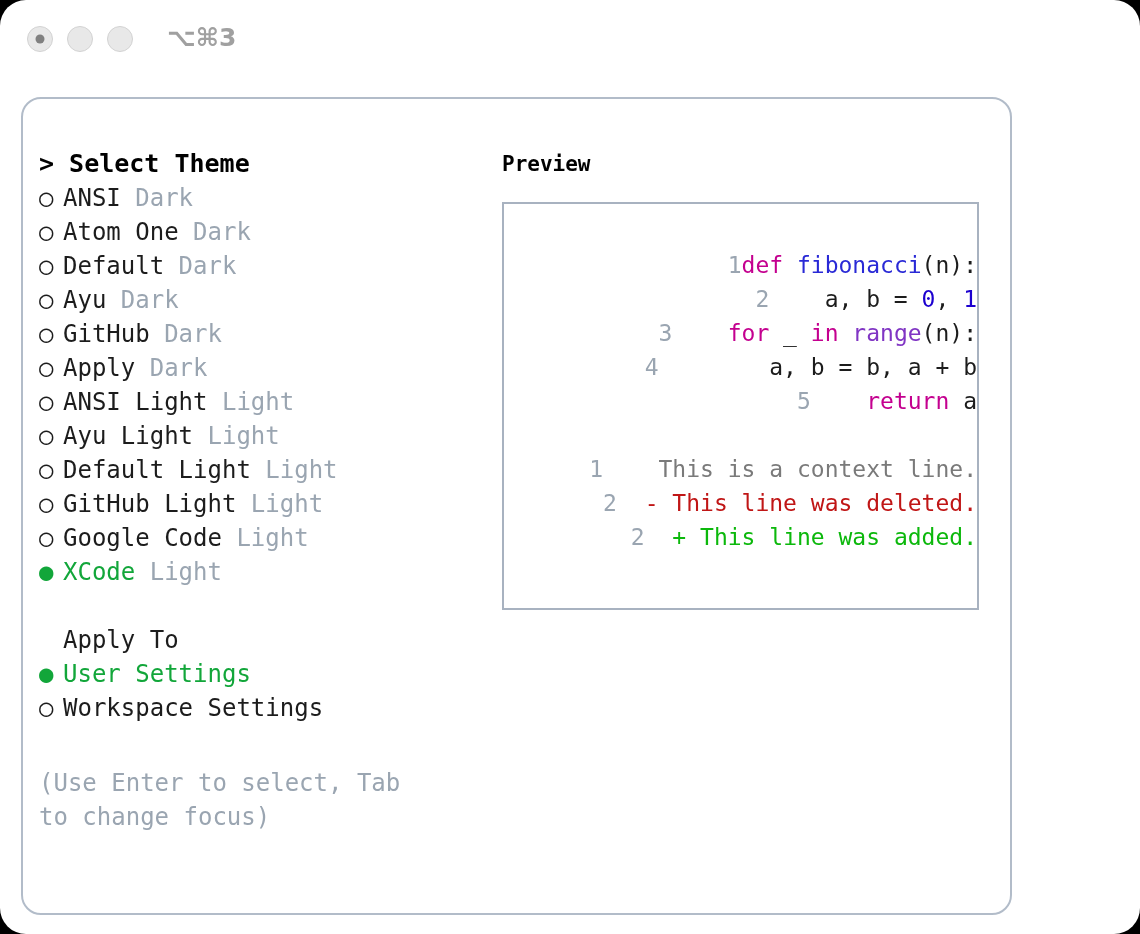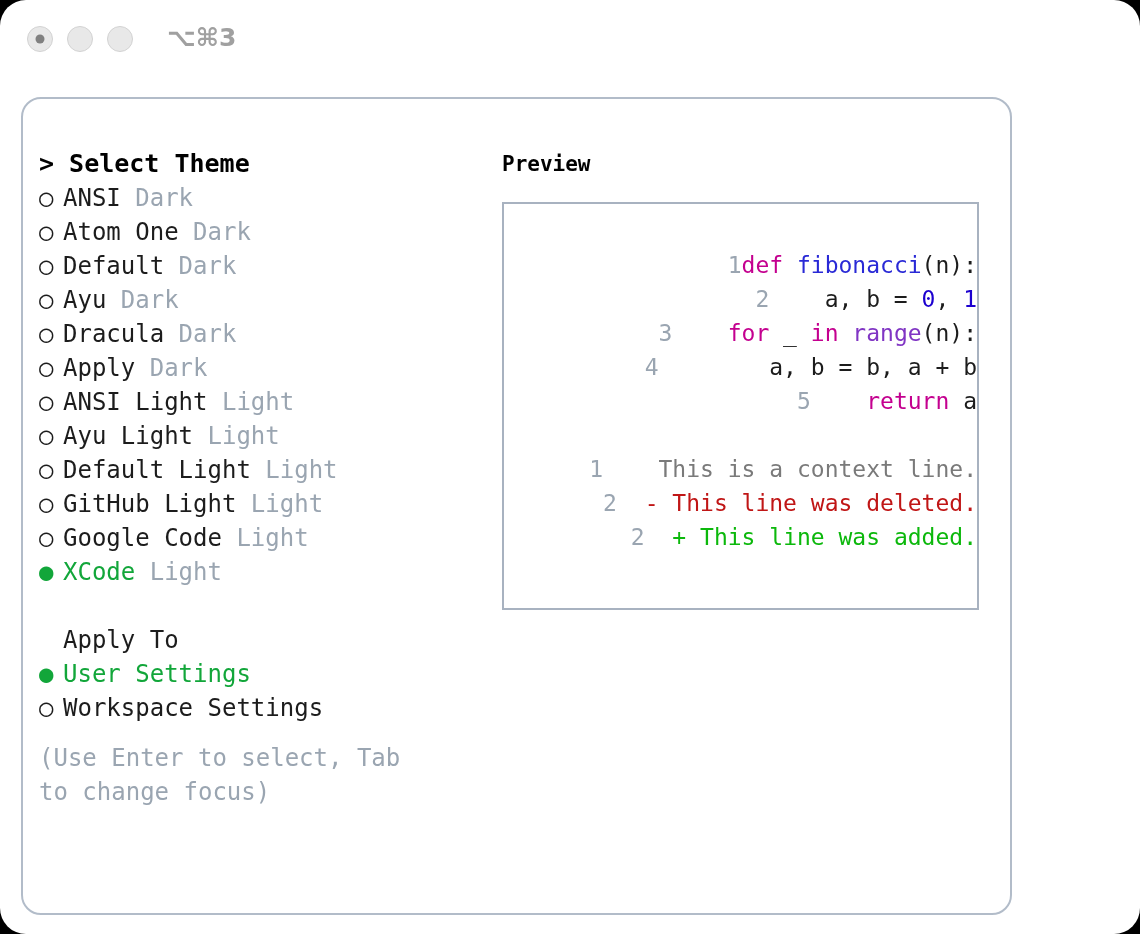--- a/index.html
+++ b/index.html
@@ -104,21 +104,21 @@
   .bullet.sel { color: #12a63a; }
   .name { color: #1c1c1c; }
   .name.sel { color: #12a63a; }
   .variant { color: #9aa5b1; }
   .section-label {
     font-size: 24px;
     color: #1c1c1c;
     padding-left: 24px;
   }
   #hint {
-    margin-top: 16px;
+    margin-top: 41px;
     font-size: 24px;
     line-height: 34px;
     color: #9aa5b1;
     width: 400px;
     white-space: pre-wrap;
   }
   .spacer { height: 34px; }
 
   
   #right-col {
@@ -181,21 +181,21 @@
 
     <div id="left-col">
 
       <div class="row header-row"><span>&gt; </span><span>Select Theme</span></div>
 
       <div id="theme-list">
           <div class="row"><span class="bullet">○</span><span class="name">ANSI</span><span class="variant"> Dark</span></div>
           <div class="row"><span class="bullet">○</span><span class="name">Atom One</span><span class="variant"> Dark</span></div>
           <div class="row"><span class="bullet">○</span><span class="name">Default</span><span class="variant"> Dark</span></div>
           <div class="row"><span class="bullet">○</span><span class="name">Ayu</span><span class="variant"> Dark</span></div>
-          <div class="row"><span class="bullet">○</span><span class="name">Dracula</span><span class="variant"> Dark</span></div>
+          <div class="row"><span class="bullet">○</span><span class="name">GitHub</span><span class="variant"> Dark</span></div>
           <div class="row"><span class="bullet">○</span><span class="name">Apply</span><span class="variant"> Dark</span></div>
           <div class="row"><span class="bullet">○</span><span class="name">ANSI Light</span><span class="variant"> Light</span></div>
           <div class="row"><span class="bullet">○</span><span class="name">Ayu Light</span><span class="variant"> Light</span></div>
           <div class="row"><span class="bullet">○</span><span class="name">Default Light</span><span class="variant"> Light</span></div>
           <div class="row"><span class="bullet">○</span><span class="name">GitHub Light</span><span class="variant"> Light</span></div>
           <div class="row"><span class="bullet">○</span><span class="name">Google Code</span><span class="variant"> Light</span></div>
           <div class="row"><span class="bullet sel">●</span><span class="name sel">XCode</span><span class="variant"> Light</span></div>
         </div>
 
       <div class="spacer"></div>

